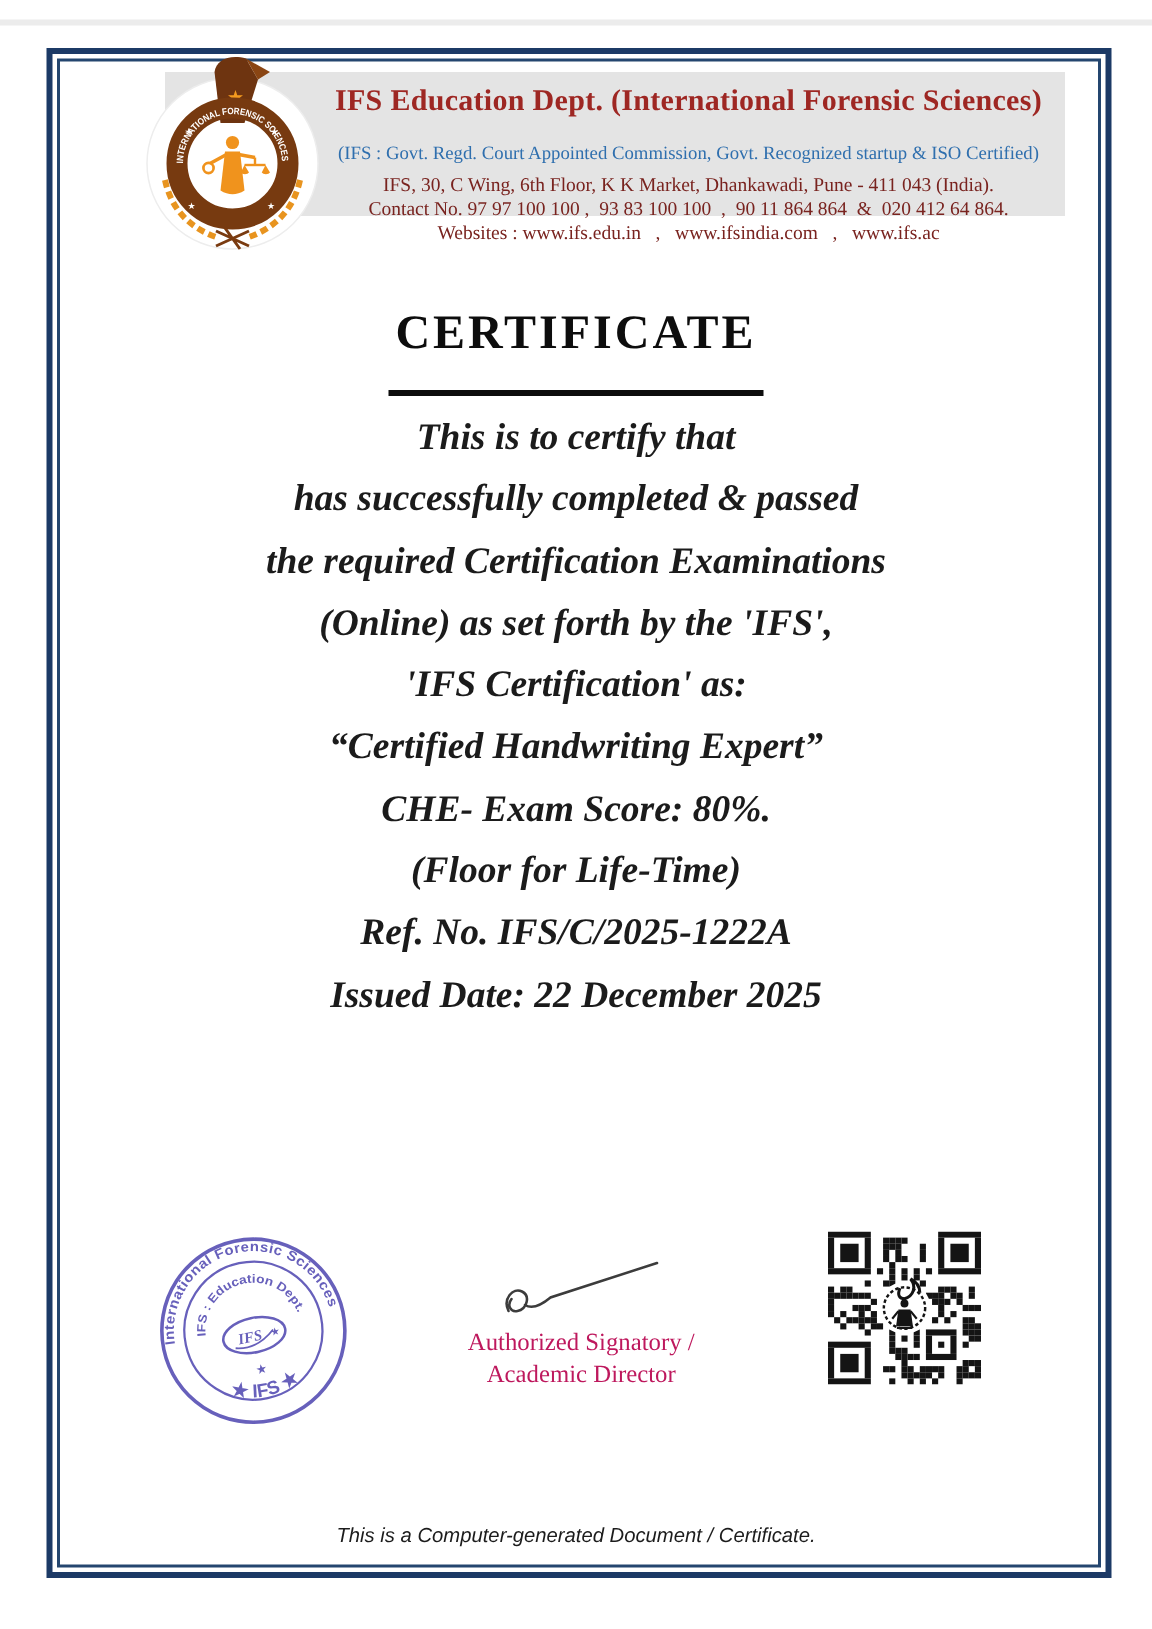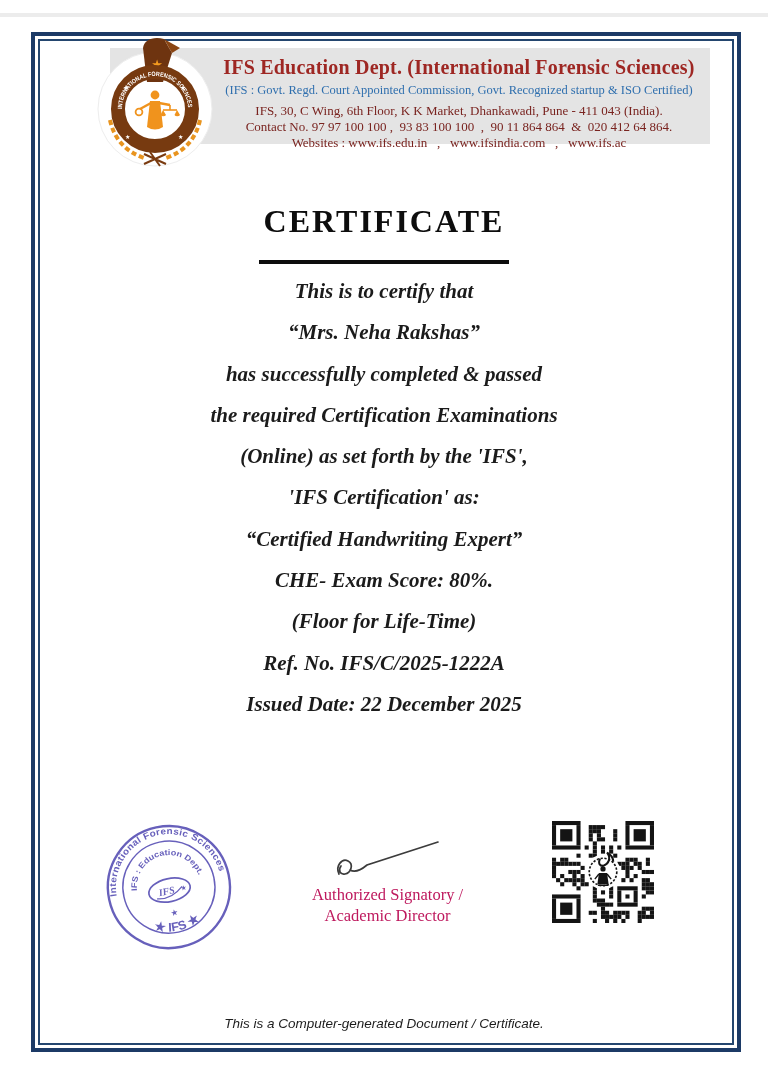--- a/index.html
+++ b/index.html
@@ -6,29 +6,29 @@
   .page{position:relative;width:768px;height:1086px;background:#ffffff;overflow:hidden;
         font-family:"Liberation Serif",serif;}
   .top-strip{position:absolute;left:0;top:13px;width:768px;height:4px;background:#ececec;}
   .frame{position:absolute;left:31px;top:32px;width:710px;height:1020px;
          border:4px solid #1c3a66;box-sizing:border-box;}
   .frame-inner{position:absolute;inset:3px;border:2px solid #24466f;}
   .band{position:absolute;left:110px;top:48px;width:600px;height:96px;background:#e4e4e4;}
   .logo{position:absolute;left:94px;top:36px;width:122px;height:134px;}
   .letterhead{position:absolute;left:212px;top:54px;width:494px;text-align:center;}
   .org-title{font-size:20px;font-weight:700;color:#9e2723;line-height:26px;letter-spacing:.2px;}
-  .org-subtitle{font-size:12.5px;color:#2f6fae;line-height:17px;margin-top:2px;}
+  .org-subtitle{font-size:12.5px;color:#2f6fae;line-height:17px;margin-top:14px;}
   .addr{font-size:13px;color:#79231f;line-height:16px;white-space:pre;}
   .addr-first{margin-top:4px;}
   .cert-title-wrap{position:absolute;top:203px;left:0;width:100%;text-align:center;}
   .cert-title{display:inline-block;font-size:32px;font-weight:700;letter-spacing:2px;color:#0d0d0d;
               border-bottom:4px solid #0d0d0d;padding:0 5px 20px;}
   .body-block{position:absolute;top:271px;left:0;width:100%;text-align:center;
               font-family:"Liberation Serif",serif;font-style:italic;font-weight:700;
-              font-size:21px;color:#1b1b1b;}
+              font-size:25px;color:#1b1b1b;}
   .body-block .line{height:41.3px;line-height:41.3px;}
   .stamp{position:absolute;left:103px;top:821px;width:133px;height:133px;
          transform:rotate(-12deg);opacity:.92;}
   .signature{position:absolute;left:295px;top:834px;width:185px;text-align:center;}
   .sig-svg{display:block;width:130px;height:50px;margin:0 auto;}
   .sig-line{font-size:16.5px;color:#be185d;line-height:21px;}
   .qr{position:absolute;left:552px;top:821px;width:102px;height:102px;}
   .footer{position:absolute;top:1016px;left:0;width:100%;text-align:center;
           font-family:"Liberation Sans",sans-serif;font-style:italic;font-size:13.5px;color:#1c1c1c;}
 </style>
@@ -84,21 +84,20 @@
     <div class="addr">Contact No. 97 97 100 100 ,  93 83 100 100  ,  90 11 864 864  &amp;  020 412 64 864.</div>
     <div class="addr">Websites : www.ifs.edu.in   ,   www.ifsindia.com   ,   www.ifs.ac</div>
   </div>
 
   <div class="cert-title-wrap">
     <span class="cert-title">CERTIFICATE</span>
   </div>
 
   <div class="body-block">
     <div class="line">This is to certify that</div>
-    <div class="line">“Mrs. Neha Rakshas”</div>
     <div class="line">has successfully completed &amp; passed</div>
     <div class="line">the required Certification Examinations</div>
     <div class="line">(Online) as set forth by the 'IFS',</div>
     <div class="line">'IFS Certification' as:</div>
     <div class="line">“Certified Handwriting Expert”</div>
     <div class="line">CHE- Exam Score: 80%.</div>
     <div class="line">(Floor for Life-Time)</div>
     <div class="line">Ref. No. IFS/C/2025-1222A</div>
     <div class="line">Issued Date: 22 December 2025</div>
   </div>

